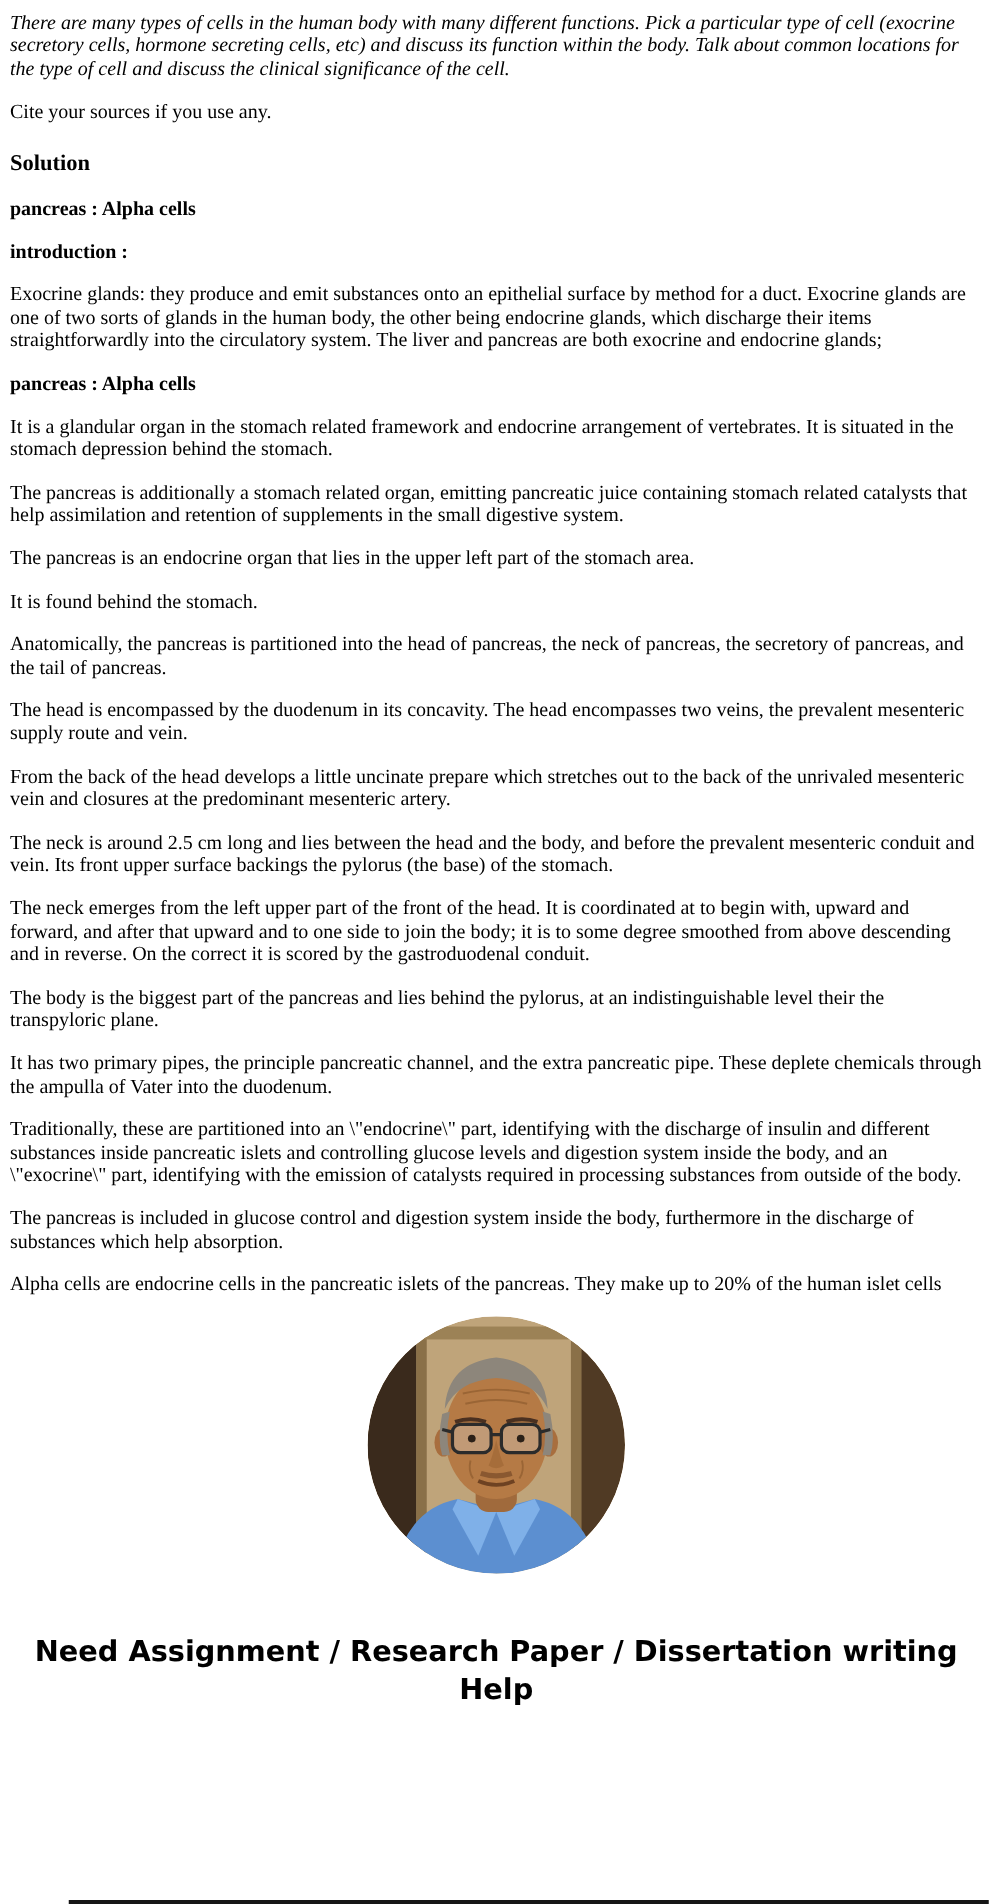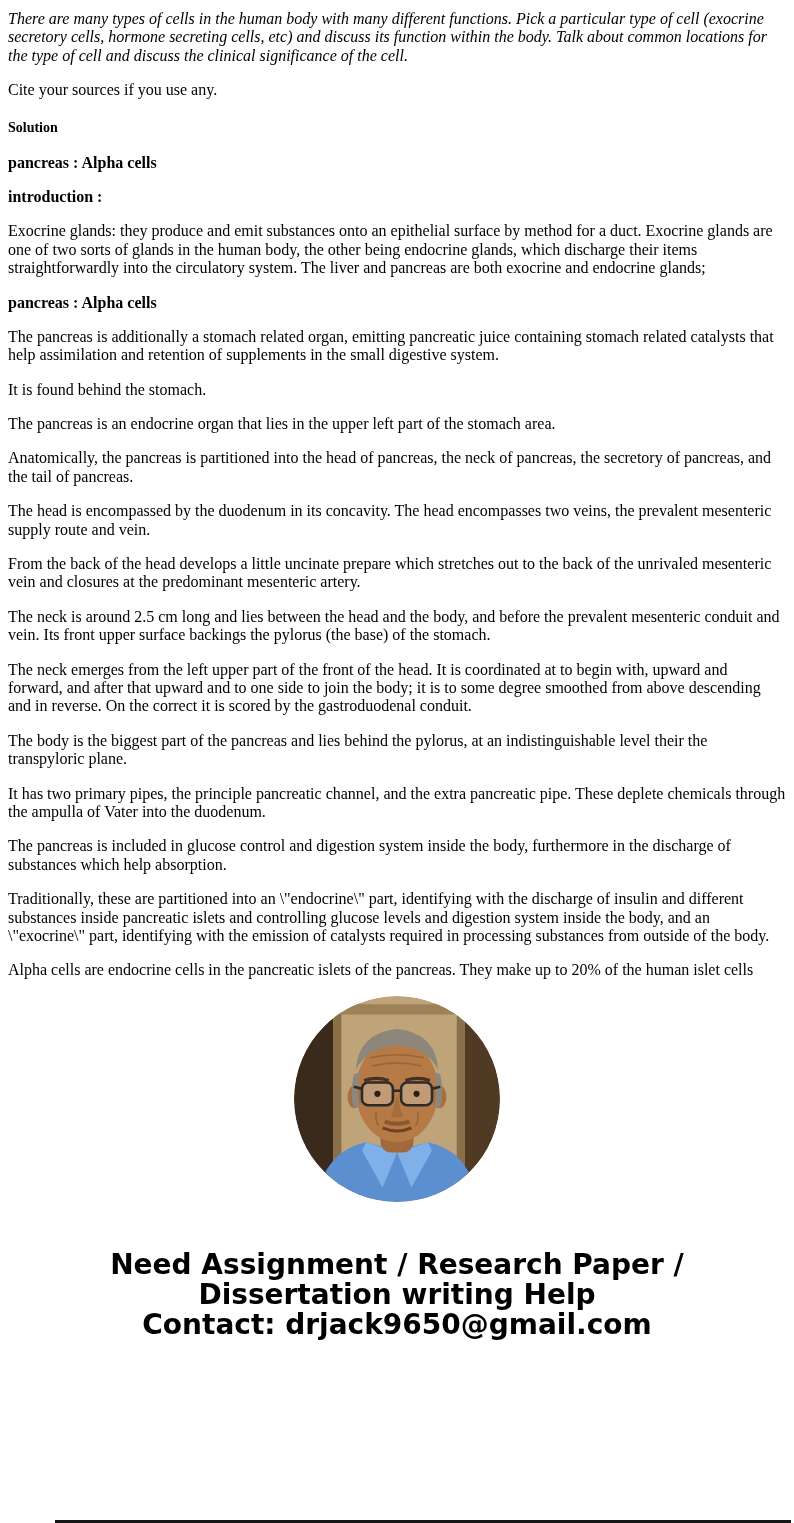--- a/index.html
+++ b/index.html
@@ -20,21 +20,21 @@
     padding: 0 8px;
   }
   .text-col p {
     margin: 16px 0;
     line-height: 1.15;
   }
   .text-col p.first { margin-top: 10px; font-style: italic; }
   .subhead { font-weight: bold; }
   h3.solution-heading {
     font-family: "Liberation Serif", serif;
-    font-size: 14px;
+    font-size: 18px;
     font-weight: bold;
     margin: 20px 0 18px 0;
   }
   .avatar-wrap {
     margin-top: 14px;
     display: flex;
     justify-content: center;
   }
   .avatar-circle {
     width: 206px;
@@ -42,21 +42,21 @@
     border-radius: 50%;
     overflow: hidden;
     display: block;
   }
   .footer {
     margin-top: 48px;
     padding: 0 16px;
     text-align: center;
     font-family: "DejaVu Sans", sans-serif;
     font-weight: 700;
-    font-size: 28px;
+    font-size: 23px;
     line-height: 30px;
     color: #000000;
   }
   .footer .footer-heading,
   .footer .footer-contact {
     margin: 0 auto;
     max-width: 762px;
   }
   .bottom-bar {
     position: absolute;
@@ -75,32 +75,33 @@
 
     <p class="first">There are many types of cells in the human body with many different functions. Pick a particular type of cell (exocrine secretory cells, hormone secreting cells, etc) and discuss its function within the body. Talk about common locations for the type of cell and discuss the clinical significance of the cell.</p>
     <p>Cite your sources if you use any.</p>
 
     <h3 class="solution-heading">Solution</h3>
 
     <p class="subhead">pancreas : Alpha cells</p>
     <p class="subhead">introduction :</p>
     <p>Exocrine glands: they produce and emit substances onto an epithelial surface by method for a duct. Exocrine glands are one of two sorts of glands in the human body, the other being endocrine glands, which discharge their items straightforwardly into the circulatory system. The liver and pancreas are both exocrine and endocrine glands;</p>
     <p class="subhead">pancreas : Alpha cells</p>
+    <p>It is a glandular organ in the stomach related framework and endocrine arrangement of vertebrates. It is situated in the stomach depression behind the stomach.</p>
     <p>The pancreas is additionally a stomach related organ, emitting pancreatic juice containing stomach related catalysts that help assimilation and retention of supplements in the small digestive system.</p>
+    <p>The pancreas is an endocrine organ that lies in the upper left part of the stomach area.</p>
     <p>It is found behind the stomach.</p>
-    <p>The pancreas is an endocrine organ that lies in the upper left part of the stomach area.</p>
     <p>Anatomically, the pancreas is partitioned into the head of pancreas, the neck of pancreas, the secretory of pancreas, and the tail of pancreas.</p>
     <p>The head is encompassed by the duodenum in its concavity. The head encompasses two veins, the prevalent mesenteric supply route and vein.</p>
     <p>From the back of the head develops a little uncinate prepare which stretches out to the back of the unrivaled mesenteric vein and closures at the predominant mesenteric artery.</p>
     <p>The neck is around 2.5 cm long and lies between the head and the body, and before the prevalent mesenteric conduit and vein. Its front upper surface backings the pylorus (the base) of the stomach.</p>
     <p>The neck emerges from the left upper part of the front of the head. It is coordinated at to begin with, upward and forward, and after that upward and to one side to join the body; it is to some degree smoothed from above descending and in reverse. On the correct it is scored by the gastroduodenal conduit.</p>
     <p>The body is the biggest part of the pancreas and lies behind the pylorus, at an indistinguishable level their the transpyloric plane.</p>
     <p>It has two primary pipes, the principle pancreatic channel, and the extra pancreatic pipe. These deplete chemicals through the ampulla of Vater into the duodenum.</p>
+    <p>Traditionally, these are partitioned into an \"endocrine\" part, identifying with the discharge of insulin and different substances inside pancreatic islets and controlling glucose levels and digestion system inside the body, and an \"exocrine\" part, identifying with the emission of catalysts required in processing substances from outside of the body.</p>
     <p>The pancreas is included in glucose control and digestion system inside the body, furthermore in the discharge of substances which help absorption.</p>
-    <p>Traditionally, these are partitioned into an \"endocrine\" part, identifying with the discharge of insulin and different substances inside pancreatic islets and controlling glucose levels and digestion system inside the body, and an \"exocrine\" part, identifying with the emission of catalysts required in processing substances from outside of the body.</p>
     <p>Alpha cells are endocrine cells in the pancreatic islets of the pancreas. They make up to 20% of the human islet cells</p>
 
   </div>
 
   <div class="avatar-wrap">
     <svg class="avatar-circle" viewBox="0 0 200 200" xmlns="http://www.w3.org/2000/svg" aria-hidden="true">
       <defs>
         <clipPath id="avclip">
             <circle cx="100" cy="100" r="100"></circle>
           </clipPath>
@@ -151,17 +152,16 @@
         <path d="M88 122 Q100 126 112 122" stroke="#8a5830" stroke-width="4" fill="none"></path>
 
         <path d="M80 112 Q78 120 82 126" stroke="#9a6535" stroke-width="1.5" fill="none"></path>
         <path d="M120 112 Q122 120 118 126" stroke="#9a6535" stroke-width="1.5" fill="none"></path>
       </g>
     </svg>
   </div>
 
   <div class="footer">
     <div class="footer-heading">Need Assignment / Research Paper / Dissertation writing Help</div>
-    <div class="footer-contact">Contact: drjack9650@gmail.com</div>
   </div>
 
   <div class="bottom-bar"></div>
 </div>
 
 </body></html>

